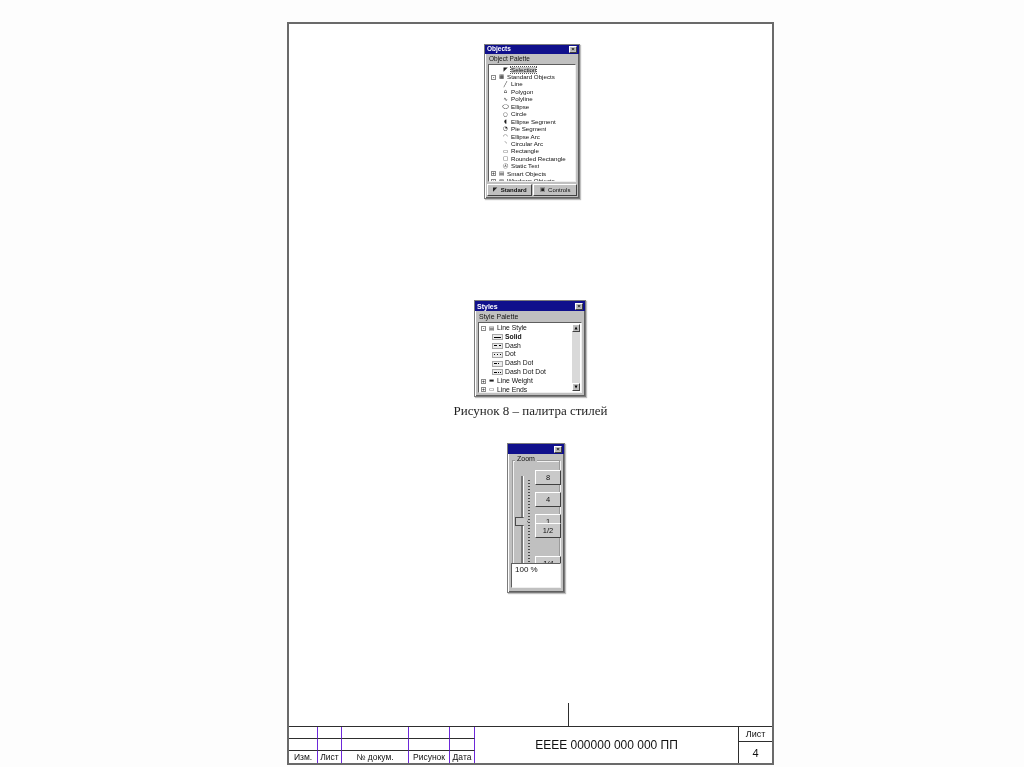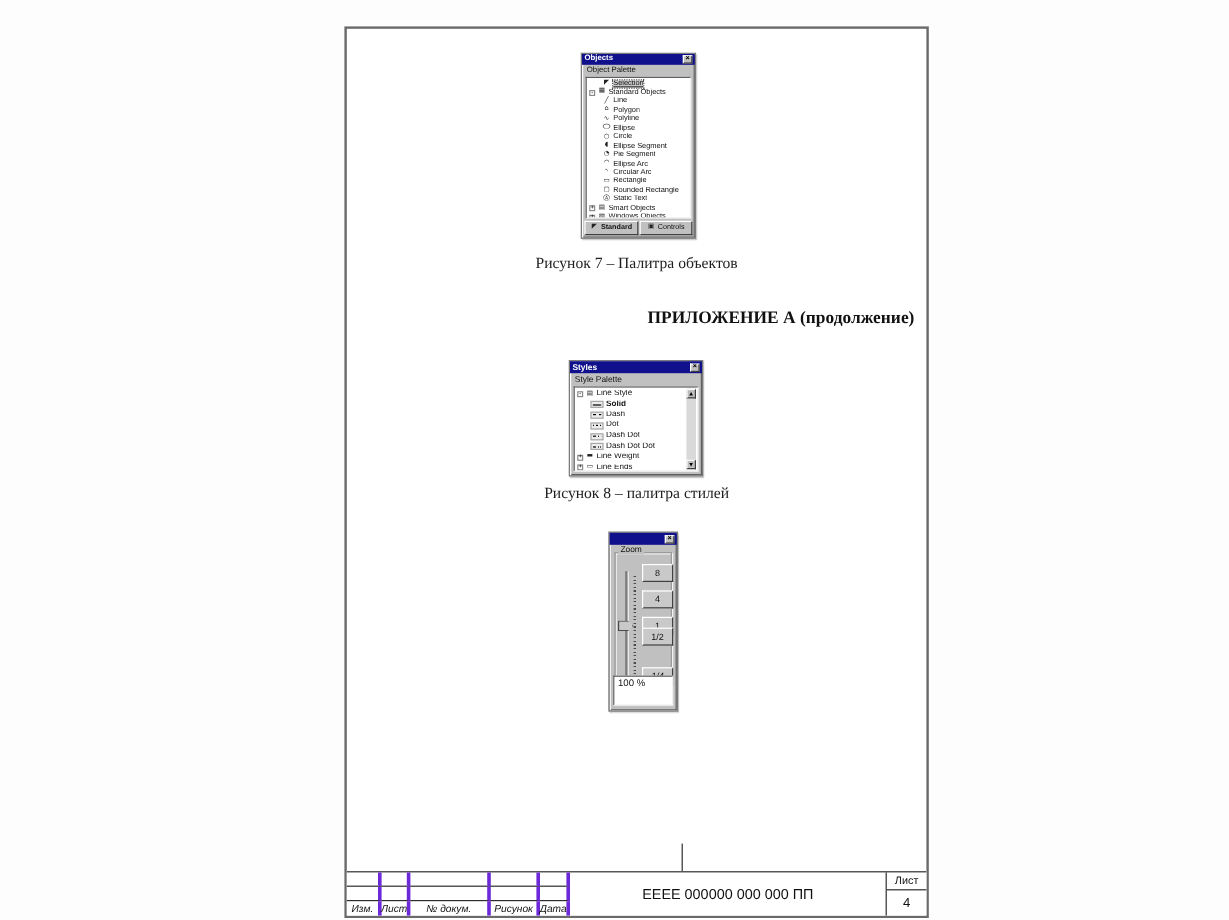--- a/index.html
+++ b/index.html
@@ -86,22 +86,22 @@
         font-size:7.5px;display:flex;align-items:center;justify-content:center;color:#111;}
   .zvalue{position:absolute;left:3px;right:3px;bottom:4px;height:25px;background:#fff;
           border:1px solid;border-color:#5e5e5e #efefef #efefef #5e5e5e;box-sizing:border-box;
           font-size:8px;line-height:12px;padding-left:3px;color:#111;}
 
   
   .title-block{position:absolute;left:0;right:0;bottom:0;height:37px;
                border-top:1.5px solid #2e2e2e;display:grid;box-sizing:border-box;
                grid-template-columns:29px 24px 67px 41px 25px 1fr 33px;
                grid-template-rows:12px 12px 1fr;background:#fff;}
-  .tb-cell{border-right:3px solid #6d28d9;box-sizing:border-box;display:flex;
-           align-items:center;justify-content:center;font-size:8.5px;color:#111;font-style:italic;}
+  .tb-cell{border-right:1px solid #6d28d9;box-sizing:border-box;display:flex;
+           align-items:center;justify-content:center;font-size:8.5px;color:#111;}
   .tb-cell.hline{border-bottom:1px solid #2e2e2e;}
   .tb-doc{grid-column:6;grid-row:1/4;border-right:1.5px solid #2e2e2e;box-sizing:border-box;
           display:flex;align-items:center;justify-content:center;font-size:12px;color:#111;}
   .tb-right{grid-column:7;grid-row:1/4;display:flex;flex-direction:column;}
   .tb-sheet-label{height:15px;border-bottom:1px solid #2e2e2e;display:flex;align-items:center;
                   justify-content:center;font-size:9px;box-sizing:border-box;color:#111;}
   .tb-sheet-num{flex:1;display:flex;align-items:center;justify-content:center;font-size:11px;color:#111;}
   .stub-line{position:absolute;left:279px;bottom:37px;width:1px;height:23px;background:#2e2e2e;}
 </style>
 </head>
@@ -190,23 +190,21 @@
             <span class="ticon">◤</span>
             <span>Standard</span>
           </div>
           <div class="tab">
             <span class="ticon">▣</span>
             <span>Controls</span>
           </div>
         </div>
     </div>
 
-    <div class="caption cap7">Рисунок 7 – Палитра объектов</div>
-
-    <div class="heading">ПРИЛОЖЕНИЕ А (продолжение)</div>
+
 
     <div class="win" style="left:185px;top:276px;width:112px;height:97px;">
       <div class="titlebar tall">
         <span>Styles</span>
         <span class="closebtn"></span>
       </div>
       <div class="pal-label big">Style Palette</div>
       <div class="listbox" id="styles-list">
         <div class="sbar">
           <span class="sbtn up"></span>

